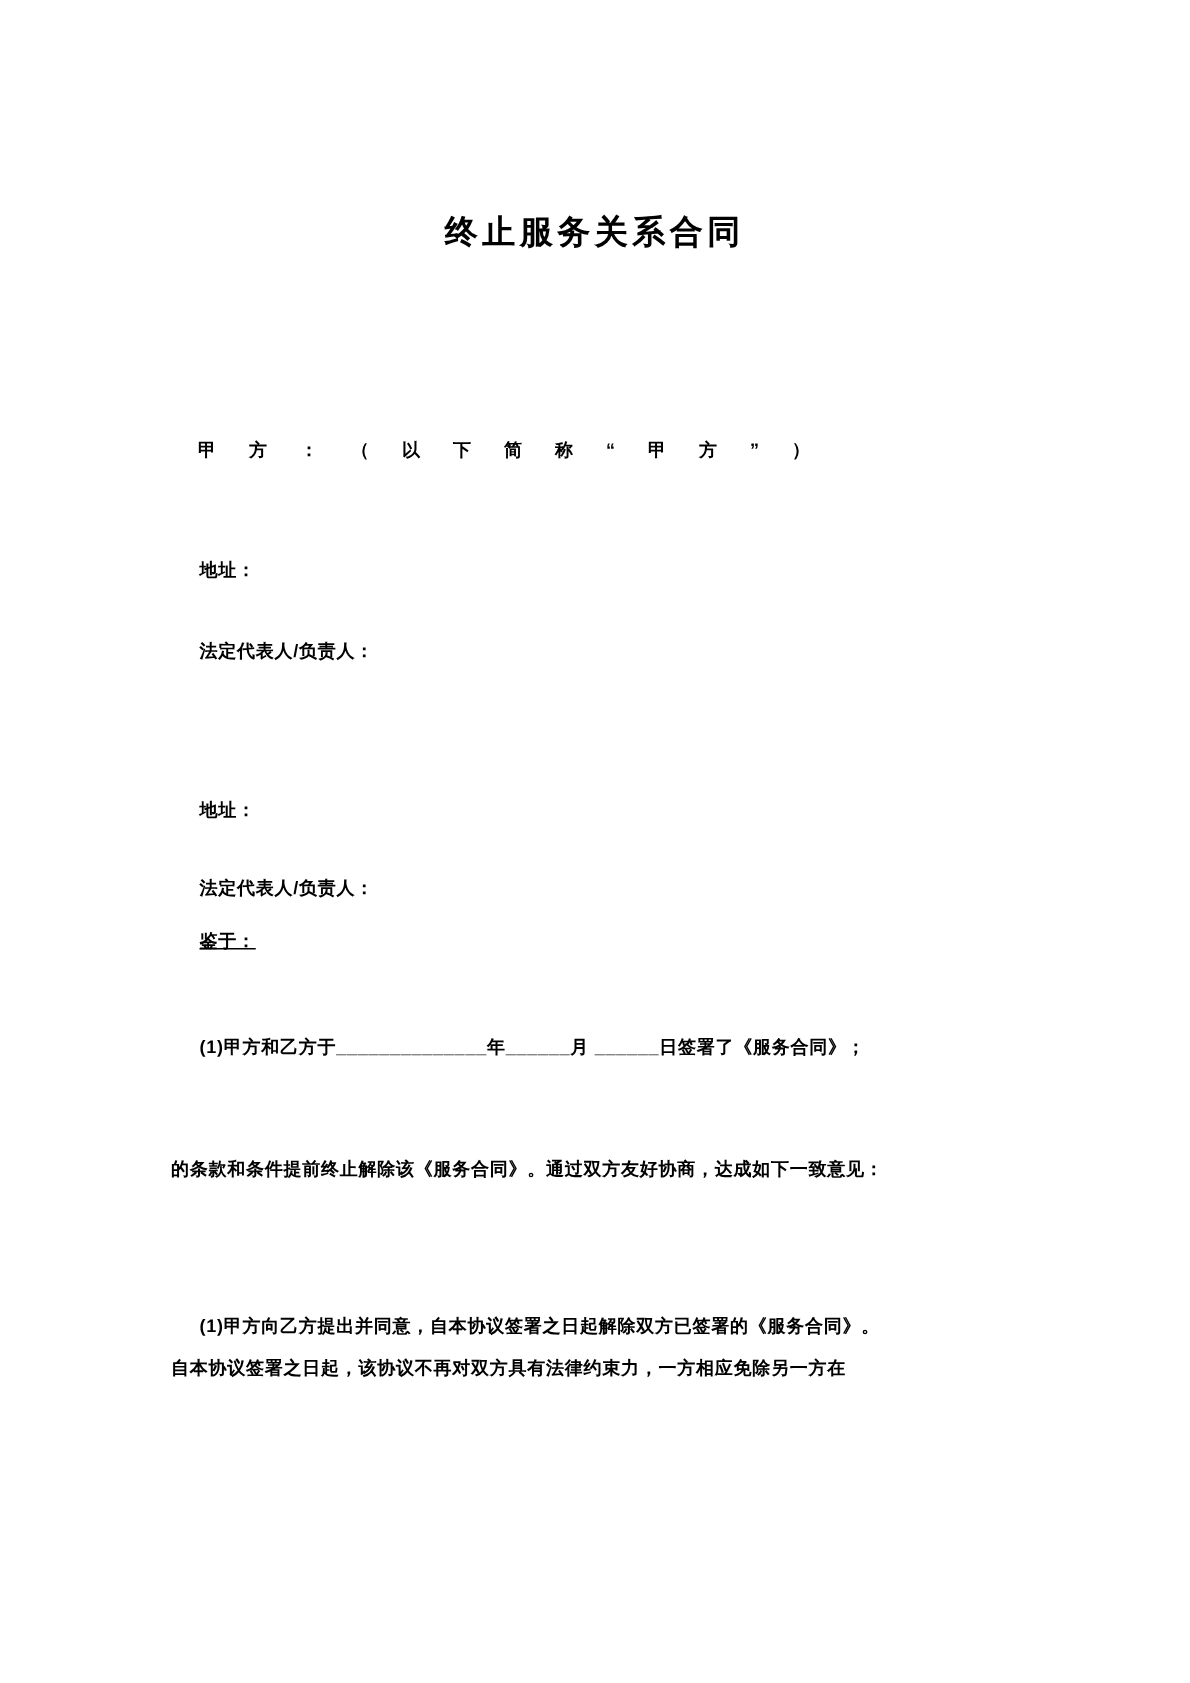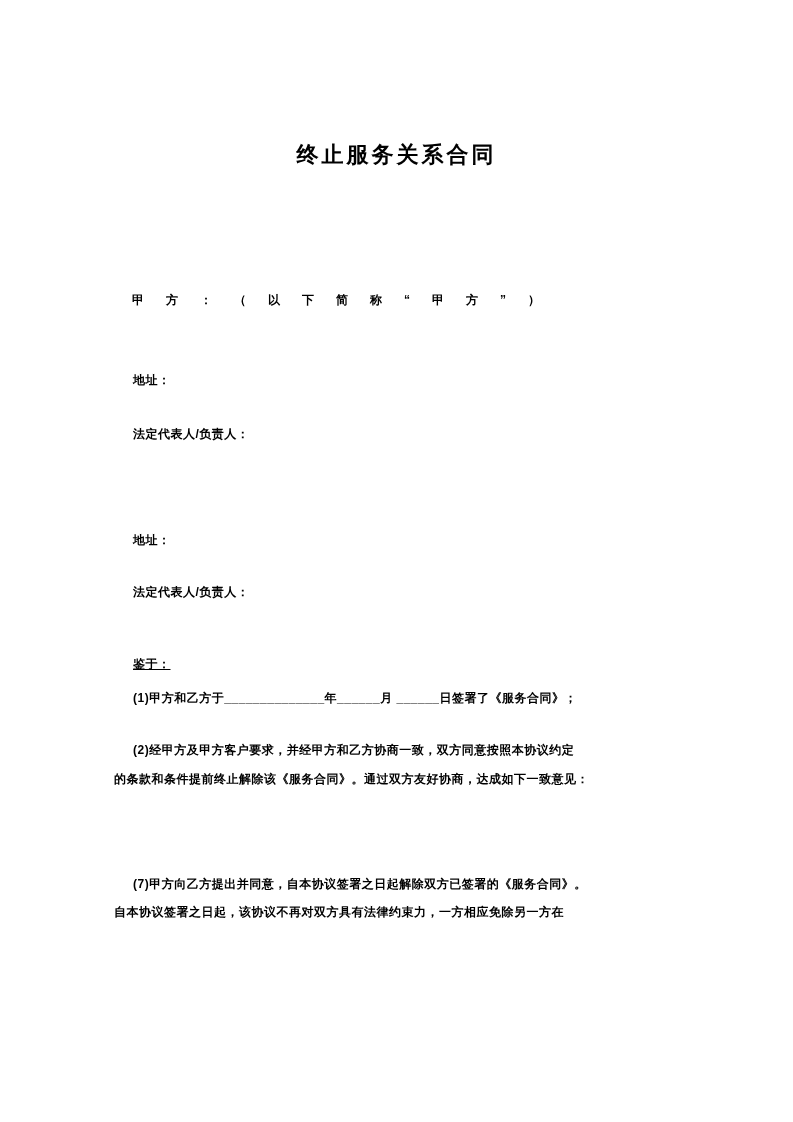--- a/index.html
+++ b/index.html
@@ -37,21 +37,21 @@
     left:132px;
     letter-spacing:22px;
   }
   .indent{left:133px;}
   .flush{left:114px;}
   .y-address-a{top:366px;}
   .y-legal-a{top:420px;}
   .y-party-b{top:472px;}
   .y-address-b{top:526px;}
   .y-legal-b{top:578px;}
-  .y-whereas{top:650px;text-decoration:underline;}
+  .y-whereas{top:613px;text-decoration:underline;}
   .y-recital1{top:684px;}
   .y-recital2-l1{top:736px;}
   .y-recital2-l2{top:765px;}
   .y-sec1{top:818px;}
   .y-clause1-l1{top:870px;}
   .y-clause1-l2{top:898px;}
   .y-clause1-l3{top:927px;}
   .page-number{
     position:absolute;
     top:1047px;
@@ -79,25 +79,24 @@
 
 
   <div class="line indent y-address-b">地址：</div>
 
   <div class="line indent y-legal-b">法定代表人/负责人：</div>
 
   <div class="line indent y-whereas">鉴于：</div>
 
   <div class="line indent y-recital1">(1)甲方和乙方于______________年______月 ______日签署了《服务合同》；</div>
 
-  <div class="line indent y-recital2-l1">(2)经甲方及甲方客户要求，并经甲方和乙方协商一致，双方同意按照本协议约定</div>
 
   <div class="line flush y-recital2-l2">的条款和条件提前终止解除该《服务合同》。通过双方友好协商，达成如下一致意见：</div>
 
 
-  <div class="line indent y-clause1-l1">(7)甲方向乙方提出并同意，自本协议签署之日起解除双方已签署的《服务合同》。</div>
+  <div class="line indent y-clause1-l1">(1)甲方向乙方提出并同意，自本协议签署之日起解除双方已签署的《服务合同》。</div>
 
   <div class="line flush y-clause1-l2">自本协议签署之日起，该协议不再对双方具有法律约束力，一方相应免除另一方在</div>
 
 
   <div class="page-number">1</div>
 
 </div>
 
 </body></html>

